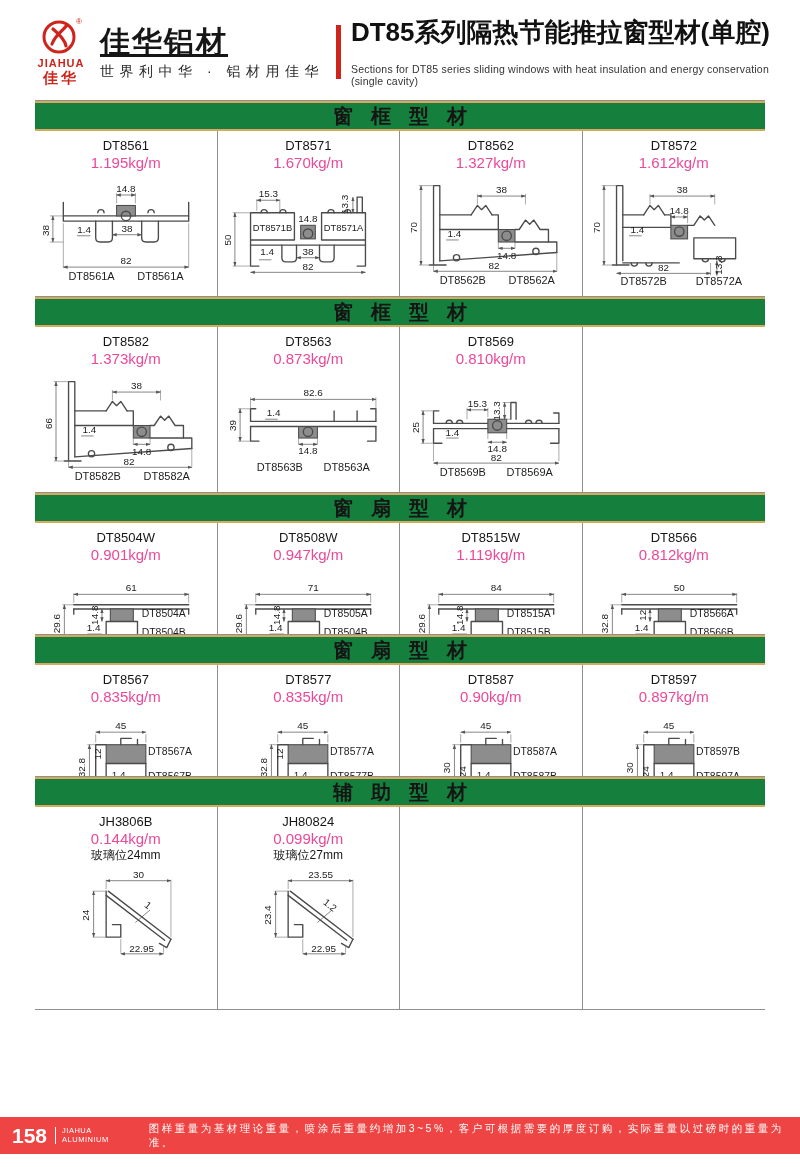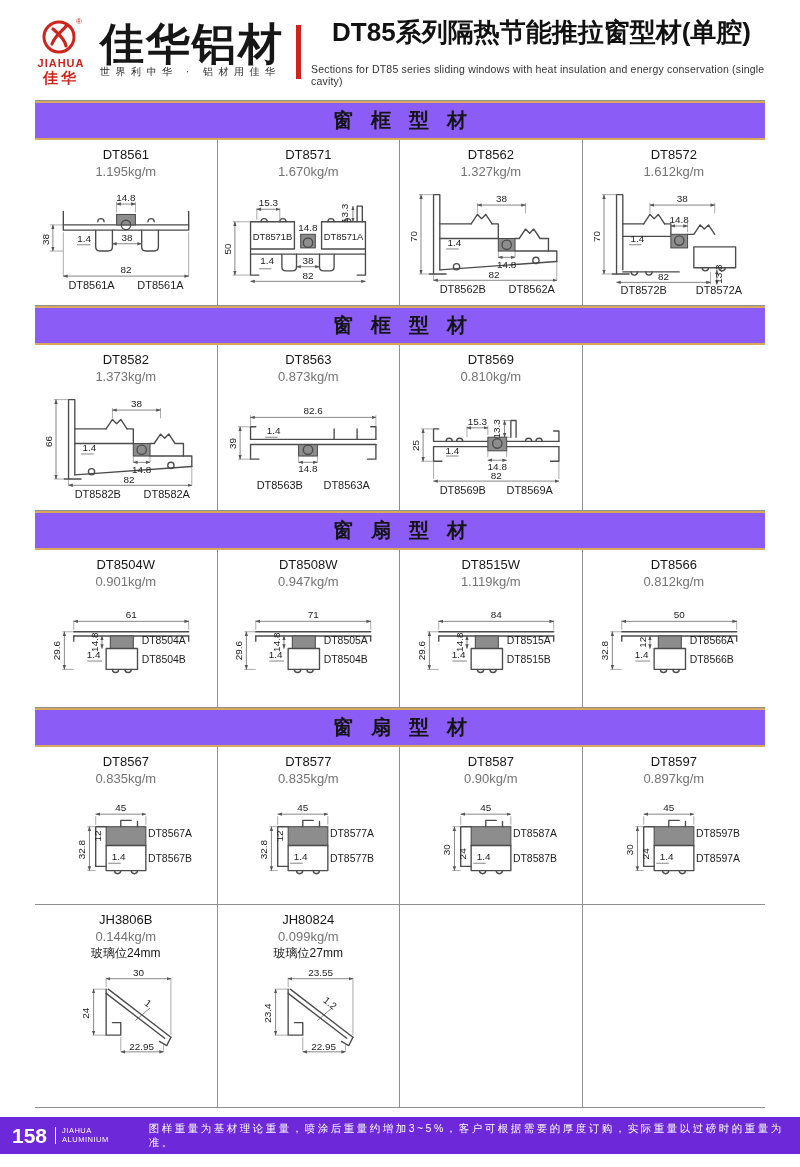--- a/index.html
+++ b/index.html
@@ -7,56 +7,56 @@
   body {
     position:relative; background:#fff; overflow:hidden;
     font-family:"Liberation Sans","DejaVu Sans",sans-serif; color:#1b1b1b;
   }
   
   .header { position:absolute; left:28px; top:16px; width:744px; height:72px; display:flex; align-items:center; }
   .logo-block { display:flex; flex-direction:column; align-items:center; width:66px; }
   .logo-brand-en { color:#ce241c; font-size:11px; font-weight:bold; letter-spacing:1px; margin-top:1px; }
   .logo-brand-cn { color:#ce241c; font-size:15px; font-weight:bold; letter-spacing:3px; }
   .company-block { margin-left:6px; margin-right:10px; }
-  .company-name { font-size:44px; font-weight:bold; letter-spacing:2px; line-height:38px; color:#161616; }
-  .company-tagline { font-size:10px; letter-spacing:5.5px; color:#2a2a2a; margin-top:2px; }
+  .company-name { font-size:30px; font-weight:bold; letter-spacing:2px; line-height:38px; color:#161616;text-decoration:underline; }
+  .company-tagline { font-size:14px; letter-spacing:5.5px; color:#2a2a2a; margin-top:2px; }
   .red-divider { width:5px; height:54px; background:#ce241c; margin:0 10px 0 2px; }
   .title-block { flex:1; }
-  .page-title { font-size:26px; font-weight:bold; color:#111; line-height:30px;text-align:center; }
+  .page-title { font-size:26px; font-weight:bold; color:#111; line-height:30px; }
   .page-subtitle { font-size:10.5px; color:#333; margin-top:16px; letter-spacing:0.2px; }
   
   .sheet { position:absolute; left:35px; top:100px; width:730px; border-top:1px solid #8f8f8f; }
   .band {
-    height:39px; background:#8b5cf6;
+    height:30px; background:#15803d;
     border-top:2px solid #d8a95c; border-bottom:2px solid #d8a95c;
     display:flex; align-items:center; justify-content:center;
   }
   .band span { font-size:20px; font-weight:bold; color:#151515; letter-spacing:0.9em; margin-right:-0.9em; }
   .row { display:grid; grid-template-columns:repeat(4,1fr); border-bottom:1px solid #8f8f8f; }
   .row.r12 { height:166px; }
-  .row.r34 { height:158px; }
+  .row.r34 { height:112px; }
   .row.r5  { height:203px; }
   .cell { border-right:1px solid #8f8f8f; padding-top:6px; text-align:center; overflow:hidden; }
   .cell:last-child { border-right:none; }
   .code { font-size:13px; line-height:17px; color:#161616; }
-  .wt   { font-size:13px; line-height:17px; color:#737373; }
+  .wt   { font-size:15px; line-height:17px; color:#ec4899; }
   .glass-note { font-size:12px; line-height:17px; color:#161616; }
   svg.draw { width:178px; height:117px; display:block; margin:0 auto; }
   
   .pro { fill:none; stroke:#4b4b4b; stroke-width:1.3; stroke-linecap:round; stroke-linejoin:round; }
   .hatch { fill:#8d8d8d; stroke:#4b4b4b; stroke-width:1; }
   .dim { stroke:#5a5a5a; stroke-width:0.7; marker-start:url(#ar); marker-end:url(#ar); }
   .ext { stroke:#7a7a7a; stroke-width:0.6; fill:none; }
   .ld  { stroke:#5a5a5a; stroke-width:0.7; fill:none; }
   text.dt { font-family:"Liberation Sans","DejaVu Sans",sans-serif; font-size:9.5px; fill:#1c1c1c; text-anchor:middle; }
   text.pl { font-family:"Liberation Sans","DejaVu Sans",sans-serif; font-size:10.5px; fill:#1c1c1c; text-anchor:middle; }
   text.pls { font-family:"Liberation Sans","DejaVu Sans",sans-serif; font-size:10px; fill:#1c1c1c; text-anchor:start; }
   text.pl9 { font-family:"Liberation Sans","DejaVu Sans",sans-serif; font-size:9px; fill:#1c1c1c; text-anchor:middle; }
   
-  .footer { position:absolute; left:0; top:1117px; width:800px; height:37px; background:#6d28d9; display:flex; align-items:center; }
+  .footer { position:absolute; left:0; top:1117px; width:800px; height:37px; background:#ef4444; display:flex; align-items:center; }
   .page-num { color:#fff; font-size:21px; font-weight:bold; margin-left:12px; padding-right:8px; line-height:22px; }
   .footer-brand { border-left:1px solid #fff; padding-left:6px; color:#fff; font-size:7.5px; line-height:8.5px; letter-spacing:0.5px; }
   .footer-note { flex:1; color:#fff; font-size:10.5px; letter-spacing:2.5px; padding:0 14px 0 40px; }
 </style>
 </head>
 <body>
 
 <svg width="0" height="0" style="position:absolute" aria-hidden="true">
 <defs>
 <marker id="ar" viewBox="0 0 10 10" refX="9" refY="5" markerWidth="6.5" markerHeight="6.5" orient="auto-start-reverse">
@@ -451,20 +451,23 @@
         <text class="dt" x="80" y="23">45</text>
         <text class="dt" x="46" y="60" transform="rotate(-90 46 60)">30</text>
         <text class="dt" x="61" y="64" transform="rotate(-90 61 64)">24</text>
         <text class="dt" x="78" y="70">1.4</text>
         <text class="pls" x="106" y="48">DT8597B</text>
         <text class="pls" x="106" y="72">DT8597A</text>
       </svg>
     </div>
   </div>
 
+  <div class="band">
+      <span>辅助型材</span>
+    </div>
   <div class="row r5">
     <div class="cell">
       <div class="code">JH3806B</div>
       <div class="wt">0.144kg/m</div>
       <div class="glass-note">玻璃位24mm</div>
       <svg class="draw" viewBox="0 0 170 112">
         <use href="#s9" width="170" height="112"></use>
         <text class="dt" x="97" y="13">30</text>
         <text class="dt" x="50" y="49" transform="rotate(-90 50 49)">24</text>
         <text class="dt" x="100" y="84">22.95</text>

